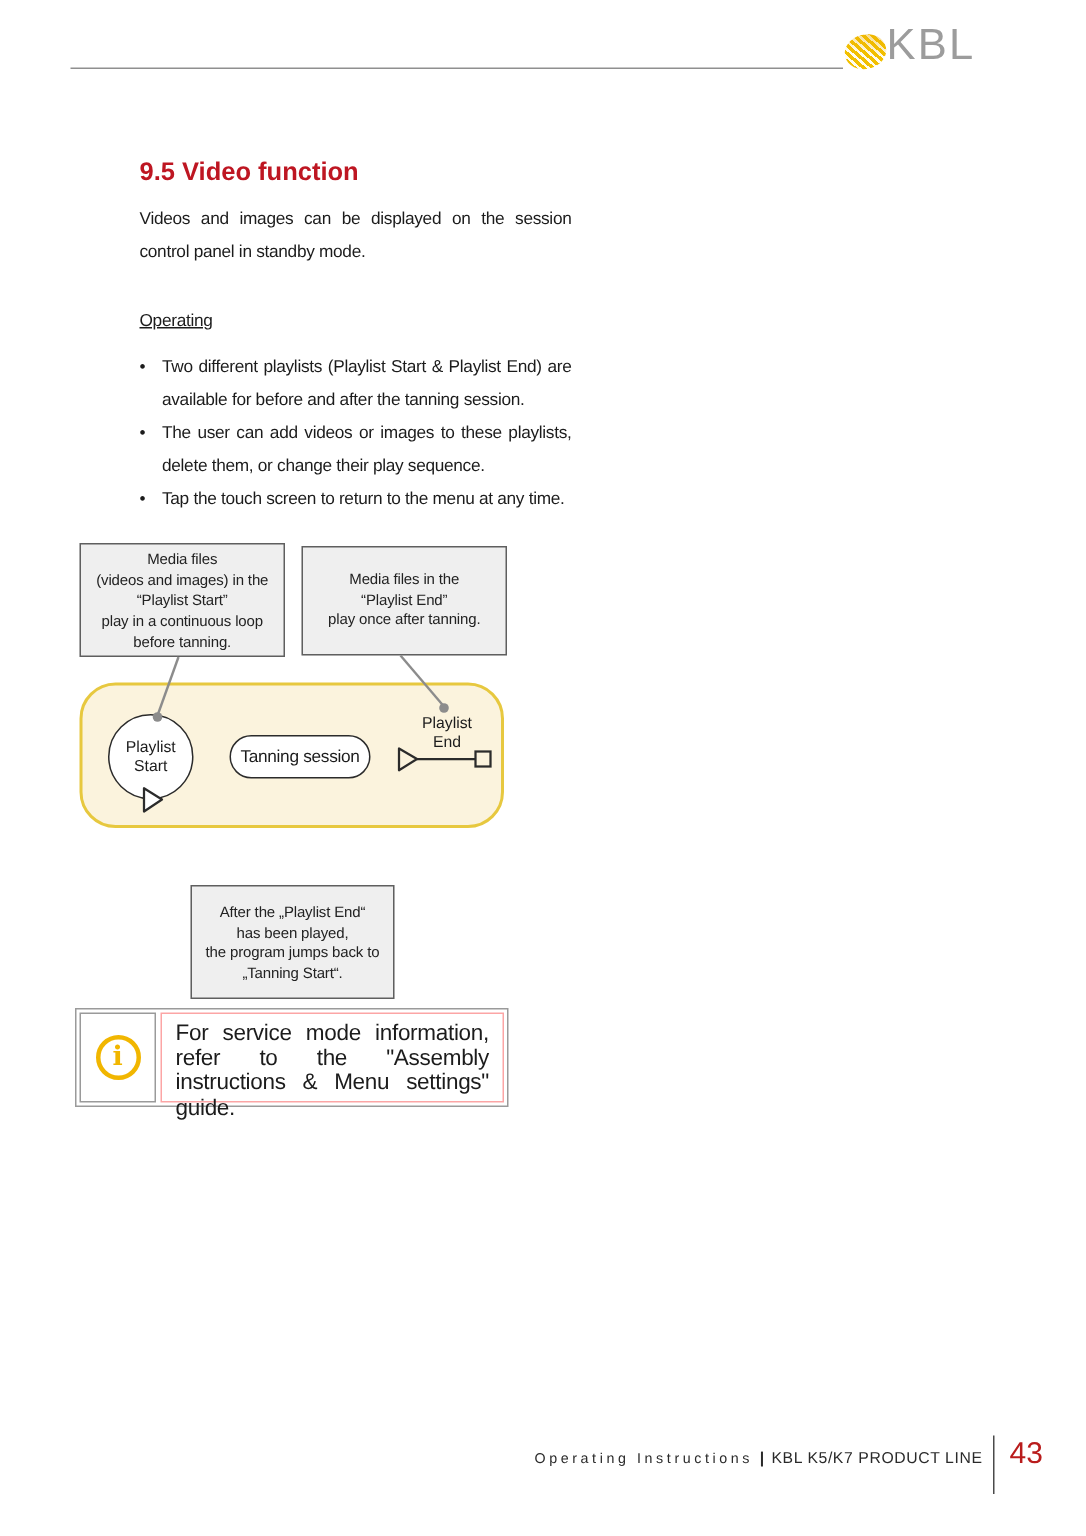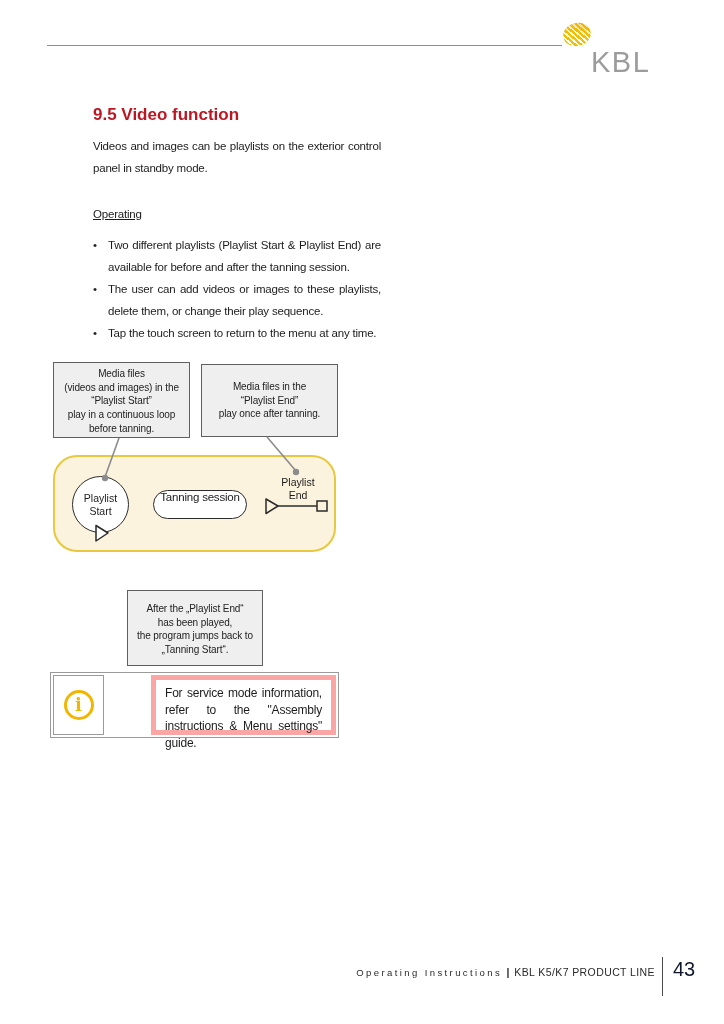--- a/index.html
+++ b/index.html
@@ -13,21 +13,21 @@
   .header-rule { position:absolute; left:47px; top:45px; width:515px; height:1px; background:#8f8f8f; }
   .logo-ball {
     position:absolute; left:563px; top:23px; width:28px; height:23px;
     border-radius:50%; transform:rotate(-14deg);
     background:
       linear-gradient(205deg, rgba(235,170,0,0.55), rgba(235,170,0,0) 55%),
       repeating-linear-gradient(55deg, #f2c000 0 2.3px, #fffdf0 2.3px 4px);
   }
   .logo-text {
     position:absolute; left:591px; top:14px;
-    font-size:29px; letter-spacing:1.5px; color:#9c9c9c; font-weight:400;margin-top:32px;
+    font-size:29px; letter-spacing:1.5px; color:#9c9c9c; font-weight:400;
   }
 
   
   .content { position:absolute; left:53px; top:104px; width:288px;
     font-size:11.5px; line-height:22px; letter-spacing:-0.2px;margin-left:40px; }
   .title { font-size:17px; line-height:22px; font-weight:bold; color:#be1622;
     letter-spacing:0; margin:0 0 9px 0; }
   .intro { margin:0 0 24px 0; text-align:justify; }
   .section-heading { text-decoration:underline; margin:0 0 9px 0; }
   .bullet { display:flex; }
@@ -51,21 +51,21 @@
   }
   .start-circle {
     position:absolute; left:72px; top:476px; width:57px; height:57px;
     box-sizing:border-box; background:#fff; border:1.5px solid #2b2b2b; border-radius:50%;
     display:flex; flex-direction:column; align-items:center; justify-content:center;
     font-size:10.5px; line-height:13px; text-align:center;
   }
   .session-pill {
     position:absolute; left:153px; top:490px; width:94px; height:29px;
     box-sizing:border-box; background:#fff; border:1.5px solid #2b2b2b; border-radius:15px;
-    display:flex; align-items:flex-start; justify-content:center; font-size:11.5px; letter-spacing:-0.2px;
+    display:flex; align-items:center; justify-content:center; font-size:11.5px; letter-spacing:-0.2px;
   }
   .end-label {
     position:absolute; left:267px; top:476px; width:62px;
     font-size:10.5px; line-height:13px; text-align:center;
   }
 
   .overlay-svg { position:absolute; left:0; top:0; width:724px; height:1024px; pointer-events:none; }
 
   
   .info-box {
@@ -77,46 +77,45 @@
     flex:0 0 51px; border:1px solid #9a9a9a; box-sizing:border-box;
     display:flex; align-items:center; justify-content:center;
   }
   .info-icon {
     width:30px; height:30px; border:3px solid #f1b600; border-radius:50%;
     box-sizing:border-box; color:#f1b600;
     display:flex; align-items:center; justify-content:center;
     font-family:"DejaVu Serif", serif; font-weight:bold; font-size:18px; line-height:1;
   }
   .info-text-cell {
-    flex:1; border:5px solid #fca5a5; box-sizing:border-box;
-    padding:5px 9px 0 9px; font-size:12px; line-height:16.5px; letter-spacing:-0.2px;
+    flex:1; border:1px solid #fca5a5; box-sizing:border-box;
+    padding:5px 9px 0 9px; font-size:15px; line-height:16.5px; letter-spacing:-0.2px;
     text-align:justify;
-    margin-left:44px;
   }
 
   
   .footer-text { position:absolute; right:69px; top:962px; white-space:nowrap; color:#2a2a2a; }
   .footer-doc { font-size:9.5px; letter-spacing:2.4px; }
   .footer-sep { font-size:10.5px; font-weight:bold; letter-spacing:0.4px; }
   .footer-product { font-size:10.5px; font-weight:normal; letter-spacing:0.4px; }
   .footer-divider { position:absolute; left:662px; top:957px; width:1px; height:39px; background:#4a4a4a; }
-  .page-number { position:absolute; left:673px; top:958px; font-size:20px; color:#0f172a; }
+  .page-number { position:absolute; left:673px; top:958px; font-size:20px; color:#b91c1c; }
 </style>
 </head>
 <body>
 
 <div class="page">
 
   <div class="header-rule"></div>
   <div class="logo-ball"></div>
   <div class="logo-text">KBL</div>
 
   <div class="content">
     <div class="title">9.5 Video function</div>
-    <p class="intro">Videos and images can be playlists on the exterior control panel in standby mode.</p>
+    <p class="intro">Videos and images can be displayed on the session control panel in standby mode.</p>
     <div class="section-heading">Operating</div>
     <div class="bullet">
       <span class="marker">•</span>
       <span class="btxt">Two different playlists (Playlist Start &amp; Playlist End) are available for before and after the tanning session.</span>
     </div>
     <div class="bullet">
       <span class="marker">•</span>
       <span class="btxt">The user can add videos or images to these playlists, delete them, or change their play sequence.</span>
     </div>
     <div class="bullet">

